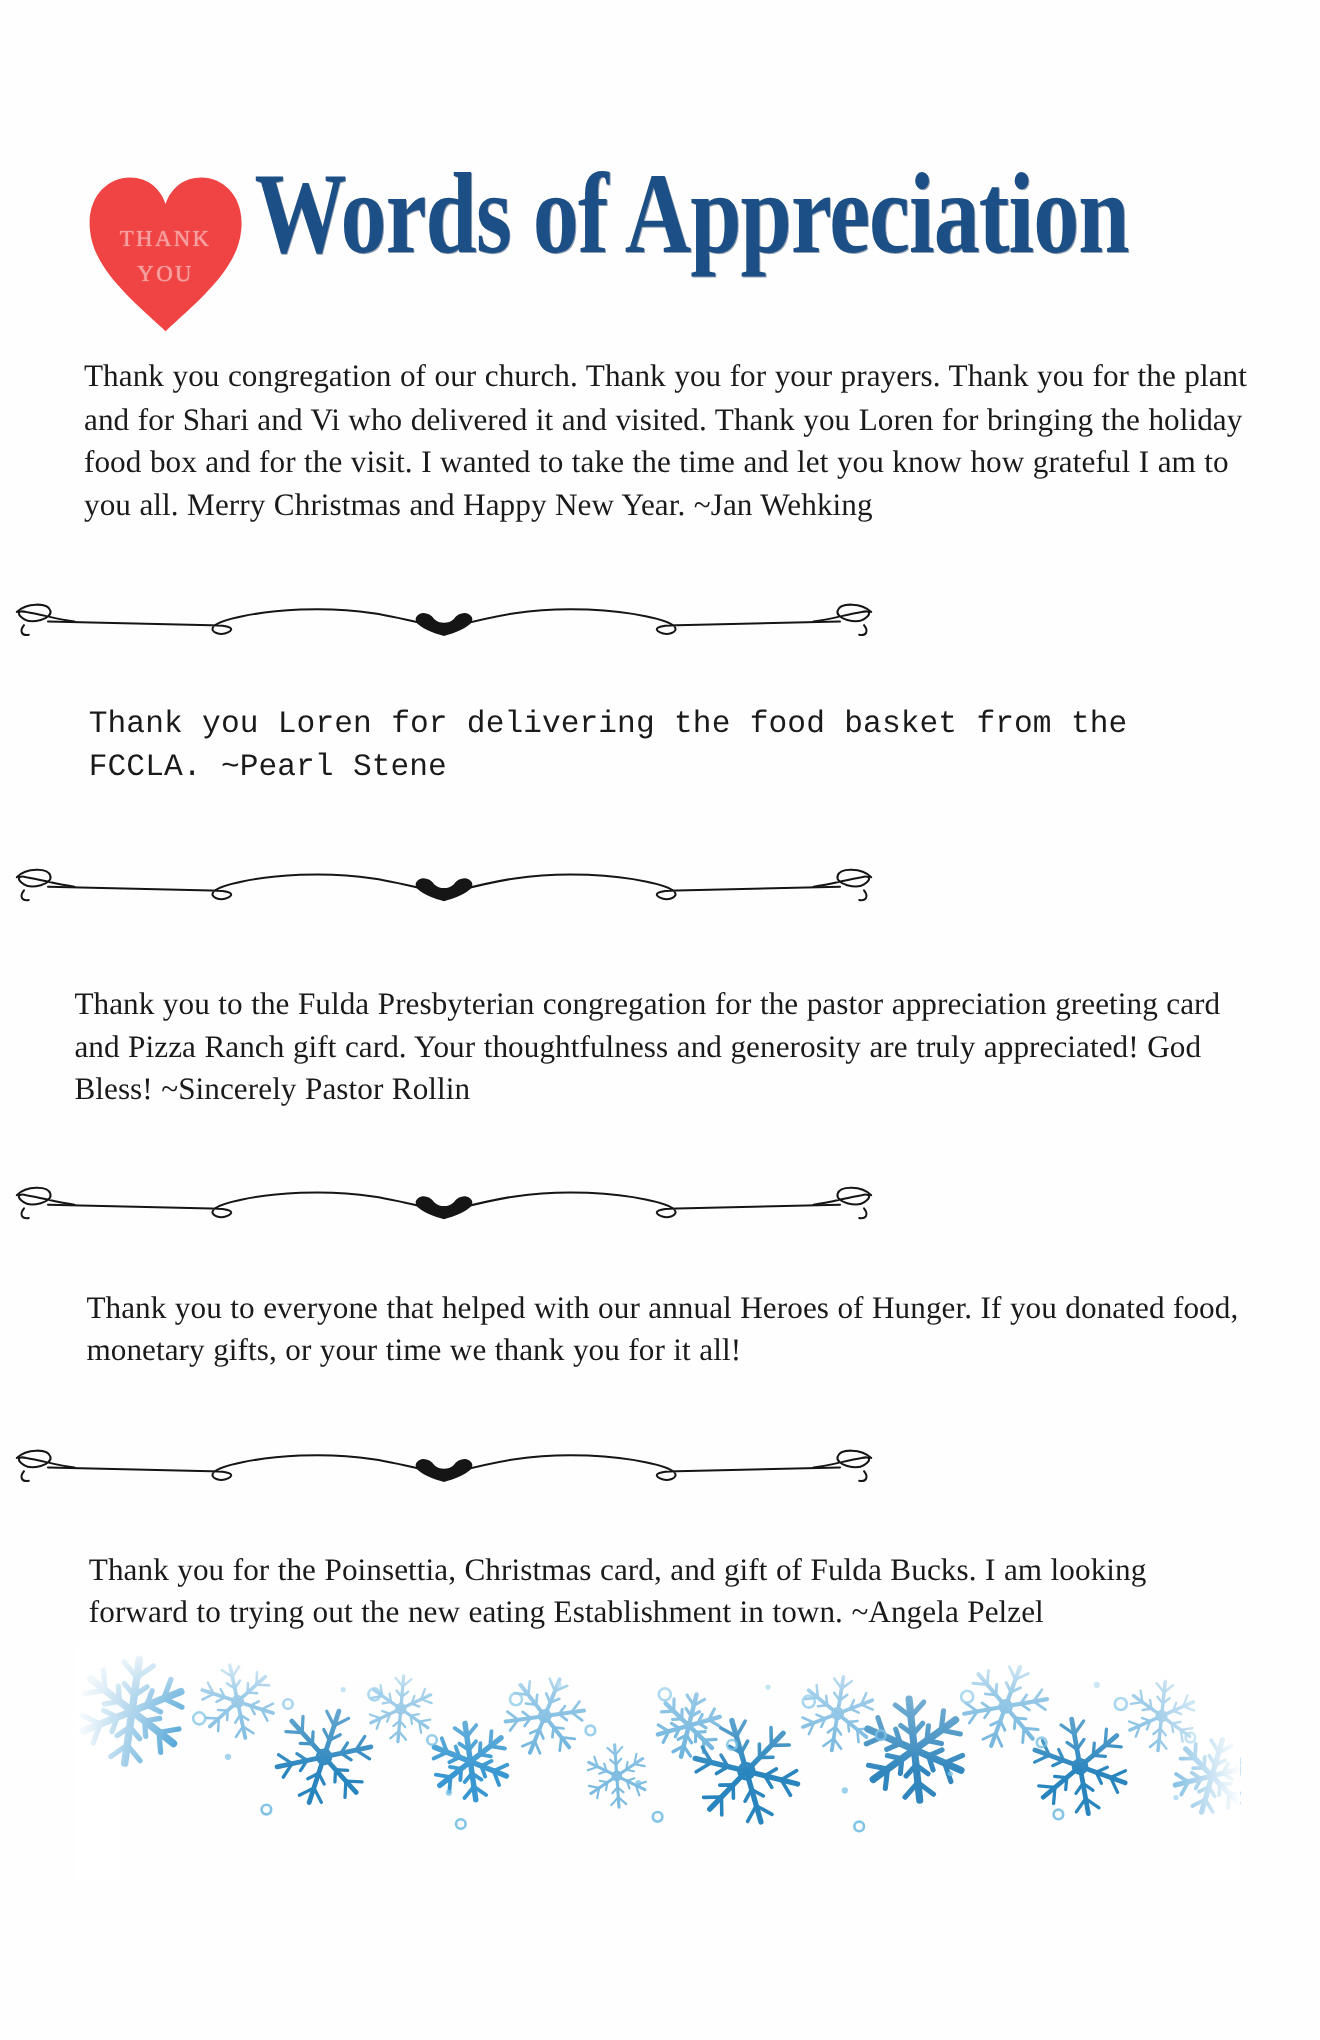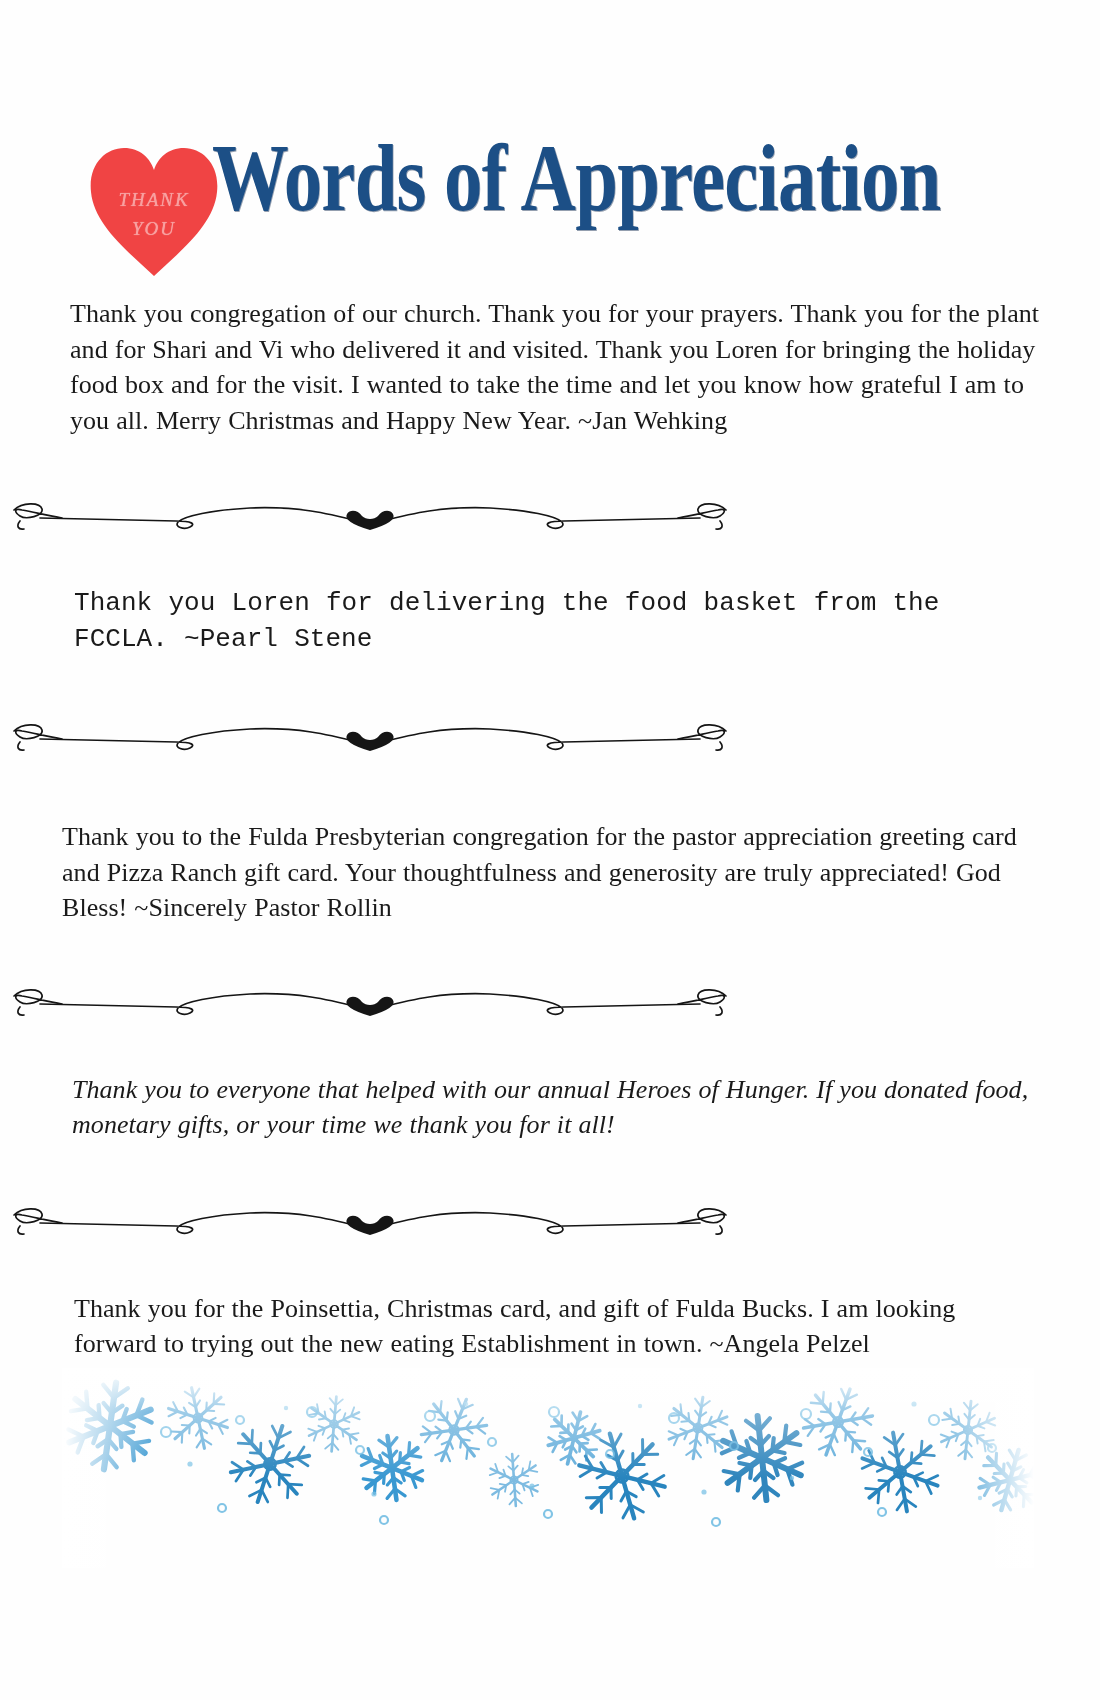--- a/index.html
+++ b/index.html
@@ -26,25 +26,24 @@
   .masthead {
     position: absolute;
     left: 70px;
     top: 128px;
     width: 900px;
     height: 160px;
   }
 
   .heart-logo {
     position: absolute;
-    left: 16px;
+    left: 0px;
     top: 12px;
     width: 136px;
     height: 140px;
-    font-style: italic;
   }
   .heart-logo svg { display: block; }
   .heart-label {
     position: absolute;
     left: 0;
     top: 46px;
     width: 136px;
     text-align: center;
     font-family: "Liberation Serif", "DejaVu Serif", serif;
     font-size: 19px;
@@ -86,21 +85,21 @@
     margin: 0;
     font-size: 26px;
     line-height: 35.5px;
     letter-spacing: 0.05px;
     text-align: left;
     word-spacing: 0.5px;
   }
   .entry.indent-a { padding-left: 70px; padding-right: 60px; }
   .entry.indent-b { padding-left: 74px; padding-right: 110px; font-family: Liberation Mono, monospace; }
   .entry.indent-c { padding-left: 62px; padding-right: 40px; }
-  .entry.indent-d { padding-left: 72px; padding-right: 48px; font-style: italic; }
+  .entry.indent-d { padding-left: 72px; padding-right: 48px; }
   .entry.indent-e { padding-left: 74px; padding-right: 66px; font-family: Liberation Serif, serif; }
 
   
   .flourish {
     display: block;
     margin: 0 auto;
   }
   .flourish svg { display: block; }
 
   .sp-1 { height: 58px; }

